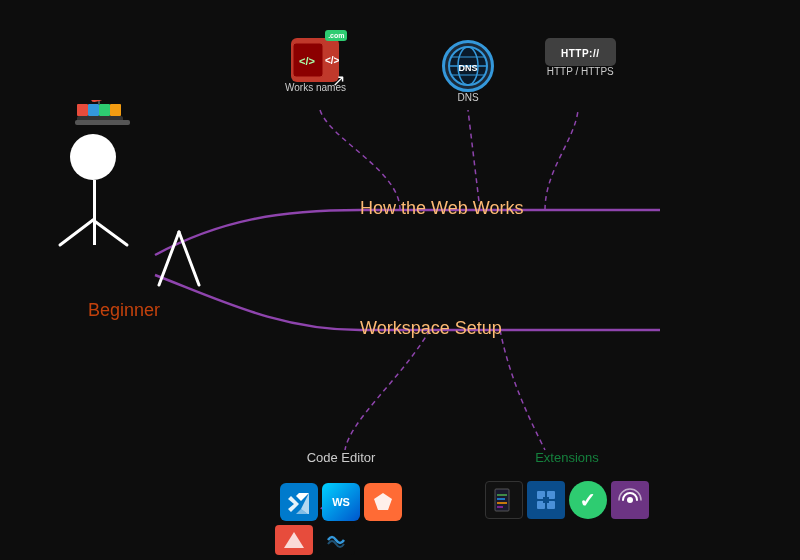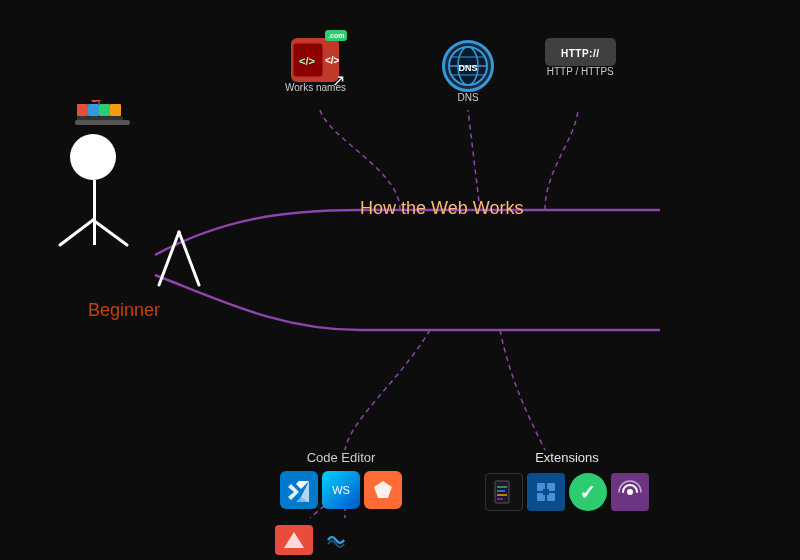--- a/index.html
+++ b/index.html
@@ -209,46 +209,47 @@
 
   <div class="topic-node" style="position:absolute; left:545px; top:38px;">
     <div style="background:#404040; border-radius:5px; padding:5px 16px;">
       <span style="color:white; font-size:10px; font-weight:bold; letter-spacing:0.5px;">HTTP://</span>
     </div>
     <div class="topic-label">HTTP / HTTPS</div>
   </div>
 
   <div class="section-label" style="left:360px; top:198px; font-size:18px;">How the Web Works</div>
 
+  <div class="section-label" style="left:360px; top:318px; font-size:18px;">Workspace Setup</div>
 
   <div style="position:absolute; left:280px; top:450px; text-align:center;">
-    <div style="color:#ccc; font-size:13px; margin-bottom:6px;">Code Editor</div>
+    <div style="color:#ccc; font-size:13px; margin-bottom:18px;">Code Editor</div>
     <div class="icon-row">
 
       <div style="width:38px;height:38px;background:#007ACC;border-radius:6px;display:flex;align-items:center;justify-content:center;">
         <svg width="24" height="24">
           <path d="M4 6 L12 14 L4 22 L1 19 L7 14 L1 9 Z" fill="white" opacity="0.9"></path>
           <path d="M22 3 L14 11 L9 6 L12 3 Z" fill="white"></path>
           <path d="M22 3 L22 25 L14 19 L22 3Z" fill="white" opacity="0.7"></path>
           <path d="M14 19 L9 24 L12 25 L22 25Z" fill="white" opacity="0.5"></path>
         </svg>
       </div>
 
-      <div style="width:38px;height:38px;background:linear-gradient(135deg,#00d2ff,#0055cc);border-radius:6px;display:flex;align-items:center;justify-content:center;color:white;font-size:11px;font-weight:normal;">WS</div>
+      <div style="width:38px;height:38px;background:linear-gradient(135deg,#00d2ff,#0055cc);border-radius:6px;display:flex;align-items:center;justify-content:center;color:white;font-size:11px;font-weight:bold;">WS</div>
 
       <div style="width:38px;height:38px;background:#ff6b35;border-radius:6px;display:flex;align-items:center;justify-content:center;">
         <svg width="22" height="22">
           <path d="M11 2 L20 8 L16 19 L6 19 L2 8 Z" fill="white" opacity="0.9"></path>
         </svg>
       </div>
     </div>
   </div>
 
   <div style="position:absolute; left:485px; top:450px; text-align:center;">
-    <div style="color:#e5e5e5; font-size:13px; margin-bottom:8px;">Extensions</div>
+    <div style="color:#15803d; font-size:13px; margin-bottom:16px;">Extensions</div>
     <div class="icon-row">
 
       <div style="width:38px;height:38px;background:#111;border:1px solid #333;border-radius:4px;display:flex;align-items:center;justify-content:center;">
         <svg width="24" height="24">
           <rect x="3" y="1" width="14" height="22" rx="1" fill="#1a1a2e" stroke="#555" stroke-width="1"></rect>
           <line x1="5" y1="7" x2="15" y2="7" stroke="#4CAF50" stroke-width="1.5"></line>
           <line x1="5" y1="11" x2="13" y2="11" stroke="#2196F3" stroke-width="1.5"></line>
           <line x1="5" y1="15" x2="15" y2="15" stroke="#FF9800" stroke-width="1.5"></line>
           <line x1="5" y1="19" x2="11" y2="19" stroke="#9C27B0" stroke-width="1.5"></line>
         </svg>

